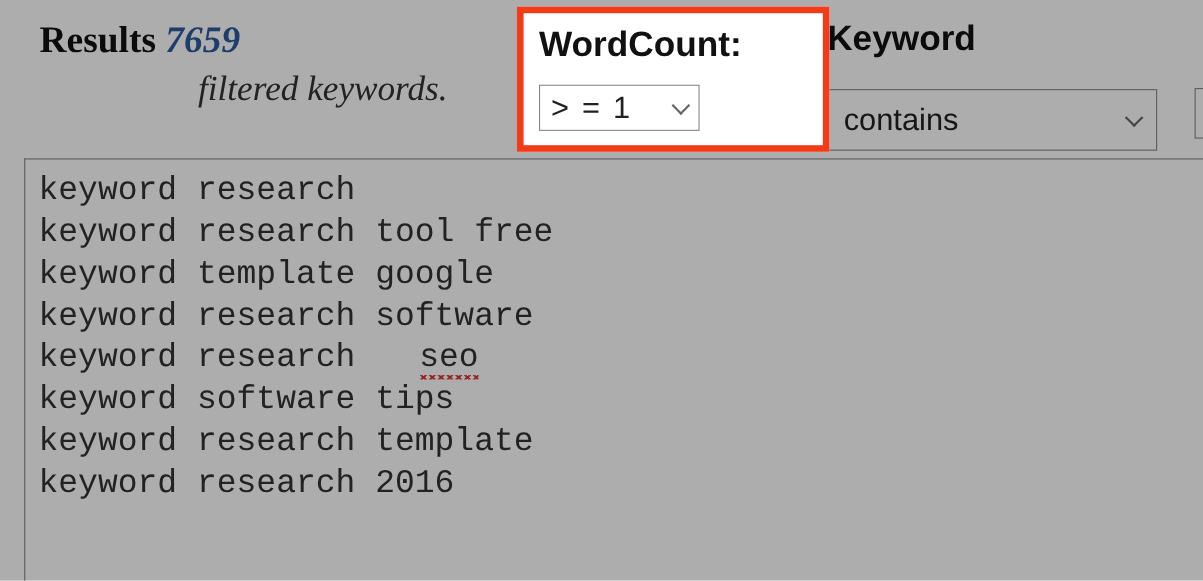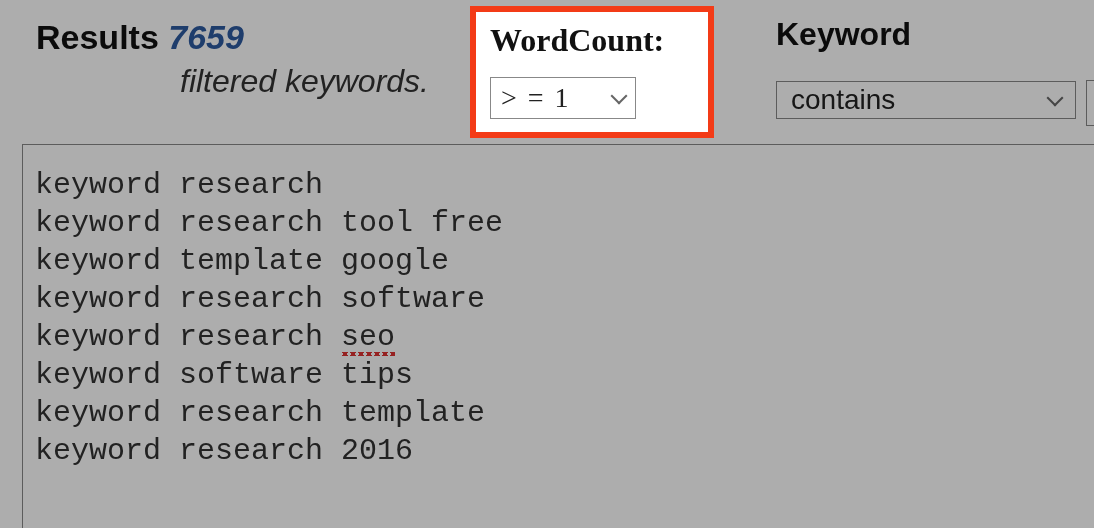--- a/index.html
+++ b/index.html
@@ -16,20 +16,21 @@
     inset: 0;
     background: rgba(0,0,0,0.32);
     pointer-events: none;
     z-index: 50;
   }
 
   .header-row {
     display: flex;
     align-items: flex-start;
     padding: 18px 0 0 36px;
+    font-family: Liberation Serif, serif;
   }
   .results-block {
     flex: 0 0 auto;
     margin-right: 20px;
   }
   .results-line {
     font-size: 34px;
     font-weight: 700;
     color: #111;
   }
@@ -43,27 +44,26 @@
     font-style: italic;
     color: #333;
     margin-top: 6px;
     margin-left: 144px;
   }
 
   .wc-block {
     position: absolute;
     left: 470px;
     top: 6px;
-    width: 244px;
+    width: 284px;
     height: 132px;
     background: #fff;
     border: 6px solid #f33b17;
     z-index: 100;
     padding: 10px 14px 0 14px;
-    font-family: Liberation Serif, serif;
   }
   .wc-label {
     font-size: 32px;
     font-weight: 700;
     color: #111;
   }
   .wc-select {
     margin-top: 18px;
     width: 146px;
     height: 42px;
@@ -81,32 +81,32 @@
     display: inline-block;
     width: 12px; height: 12px;
     border-right: 2px solid #666;
     border-bottom: 2px solid #666;
     transform: rotate(45deg);
     margin-top: -4px;
   }
 
   .kw-block {
     position: absolute;
-    left: 776px;
+    left: 752px;
     top: 16px;
   }
   .kw-label {
     font-size: 32px;
     font-weight: 700;
     color: #111;
   }
   .kw-select {
     margin-top: 28px;
     width: 300px;
-    height: 38px;
+    height: 56px;
     border: 1px solid #888;
     background: #fff;
     display: flex;
     align-items: center;
     padding: 0 14px;
     font-size: 28px;
     color: #222;
     justify-content: space-between;
   }
 
@@ -122,36 +122,37 @@
 
   .list-box {
     position: absolute;
     left: 22px;
     top: 144px;
     right: 0;
     bottom: 0;
     border: 1px solid #888;
     border-right: none;
     border-bottom: none;
-    padding: 21px 12px;
+    padding: 10px 12px;
     font-family: "Courier New", Courier, monospace;
     font-size: 30px;
     line-height: 38px;
     color: #333;
     overflow: hidden;
     background: #fff;
   }
   .kw-item { white-space: pre; position: relative; }
   .squiggle {
     background-image: linear-gradient(135deg, transparent 0%, transparent 40%, #d33 40%, #d33 60%, transparent 60%),
                       linear-gradient(45deg,  transparent 0%, transparent 40%, #d33 40%, #d33 60%, transparent 60%);
     background-size: 8px 4px;
     background-repeat: repeat-x;
     background-position: 0 100%;
     padding-bottom: 2px;
+    margin-left: 40px;
   }
 </style>
 </head>
 <body>
 
 <div class="header-row">
   <div class="results-block">
     <div class="results-line">
       <span>Results</span>
       <span class="results-count">7659</span>

